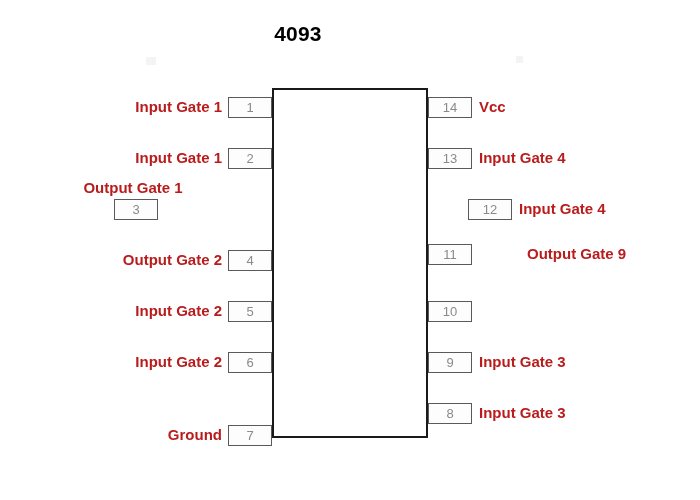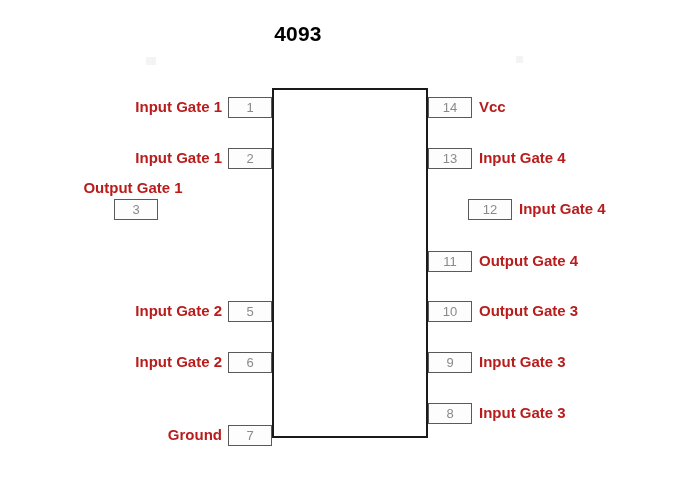--- a/index.html
+++ b/index.html
@@ -133,20 +133,26 @@
     </span>
   </div>
 
   <div class="pin-row left" style="top:198px;flex-direction:column;">
     <span class="pin-label">Output Gate 1</span>
     <span class="pin-box">
       <span class="pin-num">3</span>
     </span>
   </div>
 
+  <div class="pin-row left" style="top:249px;">
+    <span class="pin-label">Output Gate 2</span>
+    <span class="pin-box">
+      <span class="pin-num">4</span>
+    </span>
+  </div>
 
   <div class="pin-row left" style="top:300px;">
     <span class="pin-label">Input Gate 2</span>
     <span class="pin-box">
       <span class="pin-num">5</span>
     </span>
   </div>
 
   <div class="pin-row left" style="top:351px;">
     <span class="pin-label">Input Gate 2</span>
@@ -176,32 +182,31 @@
     <span class="pin-label">Input Gate 4</span>
   </div>
 
   <div class="pin-row right" style="top:198px;padding-left:40px;">
     <span class="pin-box">
       <span class="pin-num">12</span>
     </span>
     <span class="pin-label">Input Gate 4</span>
   </div>
 
-  <div class="pin-row right" style="top:250px;">
+  <div class="pin-row right" style="top:243px;gap:48px;">
     <span class="pin-box">
       <span class="pin-num">11</span>
     </span>
-    <span class="pin-label">Output Gate 4</span>
+    <span class="pin-label">Output Gate 9</span>
   </div>
 
   <div class="pin-row right" style="top:300px;">
     <span class="pin-box">
       <span class="pin-num">10</span>
     </span>
-    <span class="pin-label">Output Gate 3</span>
   </div>
 
   <div class="pin-row right" style="top:351px;">
     <span class="pin-box">
       <span class="pin-num">9</span>
     </span>
     <span class="pin-label">Input Gate 3</span>
   </div>
 
   <div class="pin-row right" style="top:402px;">

